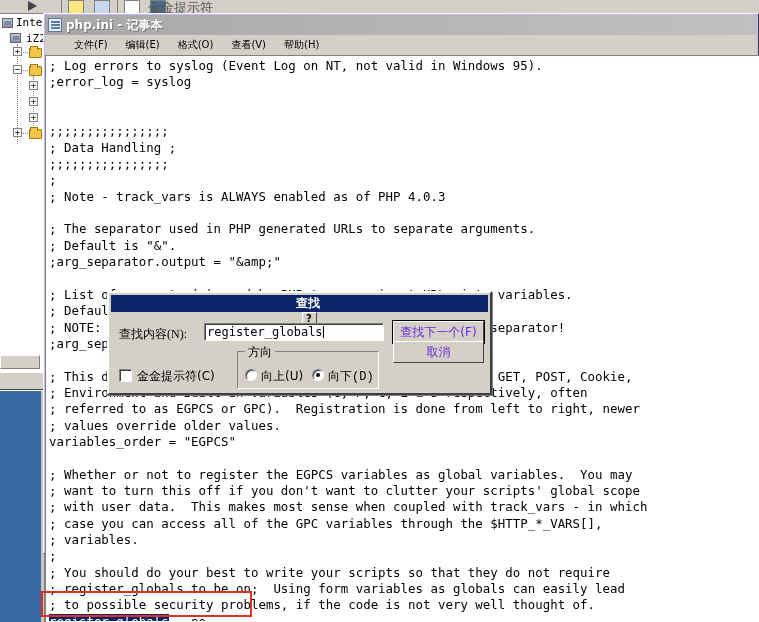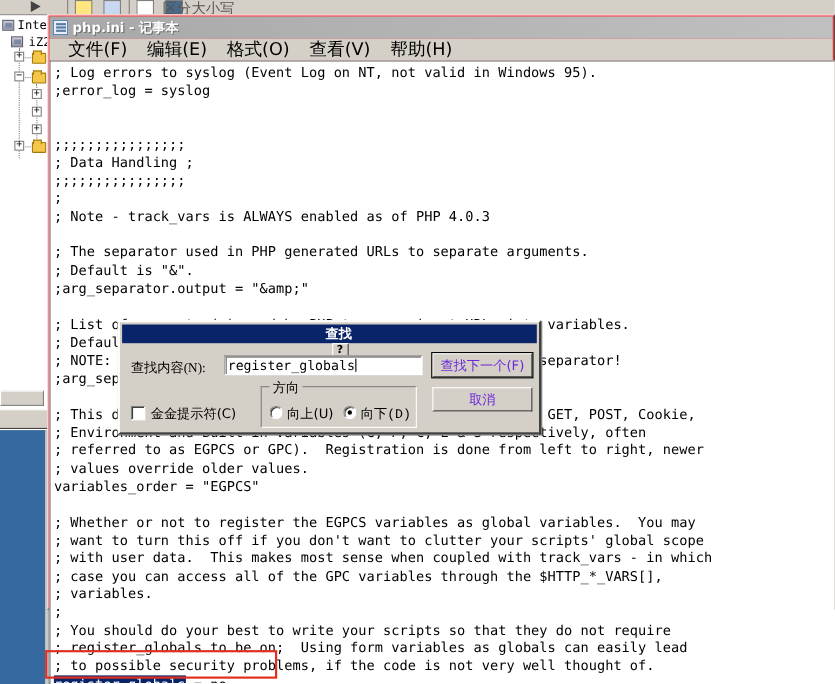--- a/index.html
+++ b/index.html
@@ -110,21 +110,21 @@
   }
   .left-edge-line2 {
     position:absolute; left:41px; top:391px; width:3px; height:231px;
     background:#c8c8c8;
   }
 
   
   .notepad {
     position:absolute; left:43px; top:13px;
     width:716px; height:541px;
-    background:#ef4444;
+    background:#c4b5fd;
     border:1px solid #404040;
     border-top-color:#ffffff; border-left-color:#ffffff;
   }
   .np-titlebar {
     position:relative; height:20px; margin:1px 1px 0 1px;
     background:linear-gradient(to right,#a8a8a8,#c0c0c0);
     display:flex; align-items:center;
   }
   .np-title-ico {
     width:14px;height:14px;margin:0 4px 0 3px;
@@ -139,23 +139,23 @@
   .np-title-text {
     font-family:"DejaVu Sans", sans-serif;
     font-size:12px; color:#ffffff; font-weight:bold;
     text-shadow:1px 1px 0 #707070;
     white-space:nowrap;
   }
   .np-menubar {
     height:20px; margin:0 1px;
     background:#d4d0c8;
     display:flex; align-items:center;
-    padding-left:8px;
-    font-family:"DejaVu Sans", sans-serif;
-    font-size:16px; color:#000;
+    padding-left:20px;
+    font-family:"DejaVu Sans", sans-serif;
+    font-size:10px; color:#000;
   }
   .np-menu-item {
     padding:1px 9px; white-space:nowrap; cursor:default;
   }
   .np-textarea {
     position:absolute; left:1px; top:41px;
     width:714px; height:566px;
     background:#ffffff;
     border-top:1px solid #808080;
     border-left:1px solid #808080;
@@ -278,21 +278,21 @@
   <div class="desktop-bg"></div>
 
   <div class="top-strip">
     <div class="tb-arrow"></div>
     <div class="tb-sep" style="left:61px"></div>
     <div class="tb-icon tb-ico-yellow" style="left:68px"></div>
     <div class="tb-icon tb-ico-blue" style="left:94px"></div>
     <div class="tb-sep" style="left:117px"></div>
     <div class="tb-icon tb-ico-grid" style="left:124px"></div>
     <div class="tb-icon tb-ico-dark" style="left:150px"></div>
-    <div class="tb-cjk">区分大小写</div>
+    <div class="tb-cjk">金金提示符</div>
   </div>
 
   <div class="left-panel">
     <div class="lp-ico-pc" style="left:2px;top:4px;"></div>
     <div class="lp-row" style="left:16px;top:2px;">Interr</div>
 
     <div class="lp-ico-pc" style="left:10px;top:19px;"></div>
     <div class="lp-row" style="left:26px;top:18px;">iZ2</div>
 
     <div class="lp-dots" style="left:17px;top:30px;height:100px;"></div>
@@ -396,16 +396,16 @@
     <div class="fd-label" style="left:152px;top:75px;">向上(U)</div>
 
     <div class="fd-radio on" style="left:203px;top:76px;"></div>
     <div class="fd-label" style="left:219px;top:75px;font-family:Liberation Mono, monospace;">向下(D)</div>
 
     <div class="fd-check"></div>
     <div class="fd-label" style="left:28px;top:75px;">金金提示符(C)</div>
 
     <div class="fd-pushbtn default" style="left:284px;top:28px;width:91px;height:22px;">查找下一个(F)</div>
 
-    <div class="fd-pushbtn" style="left:284px;top:59px;width:91px;height:22px;">取消</div>
+    <div class="fd-pushbtn" style="left:284px;top:48px;width:91px;height:22px;">取消</div>
   </div>
 
 </div>
 
 </body></html>

